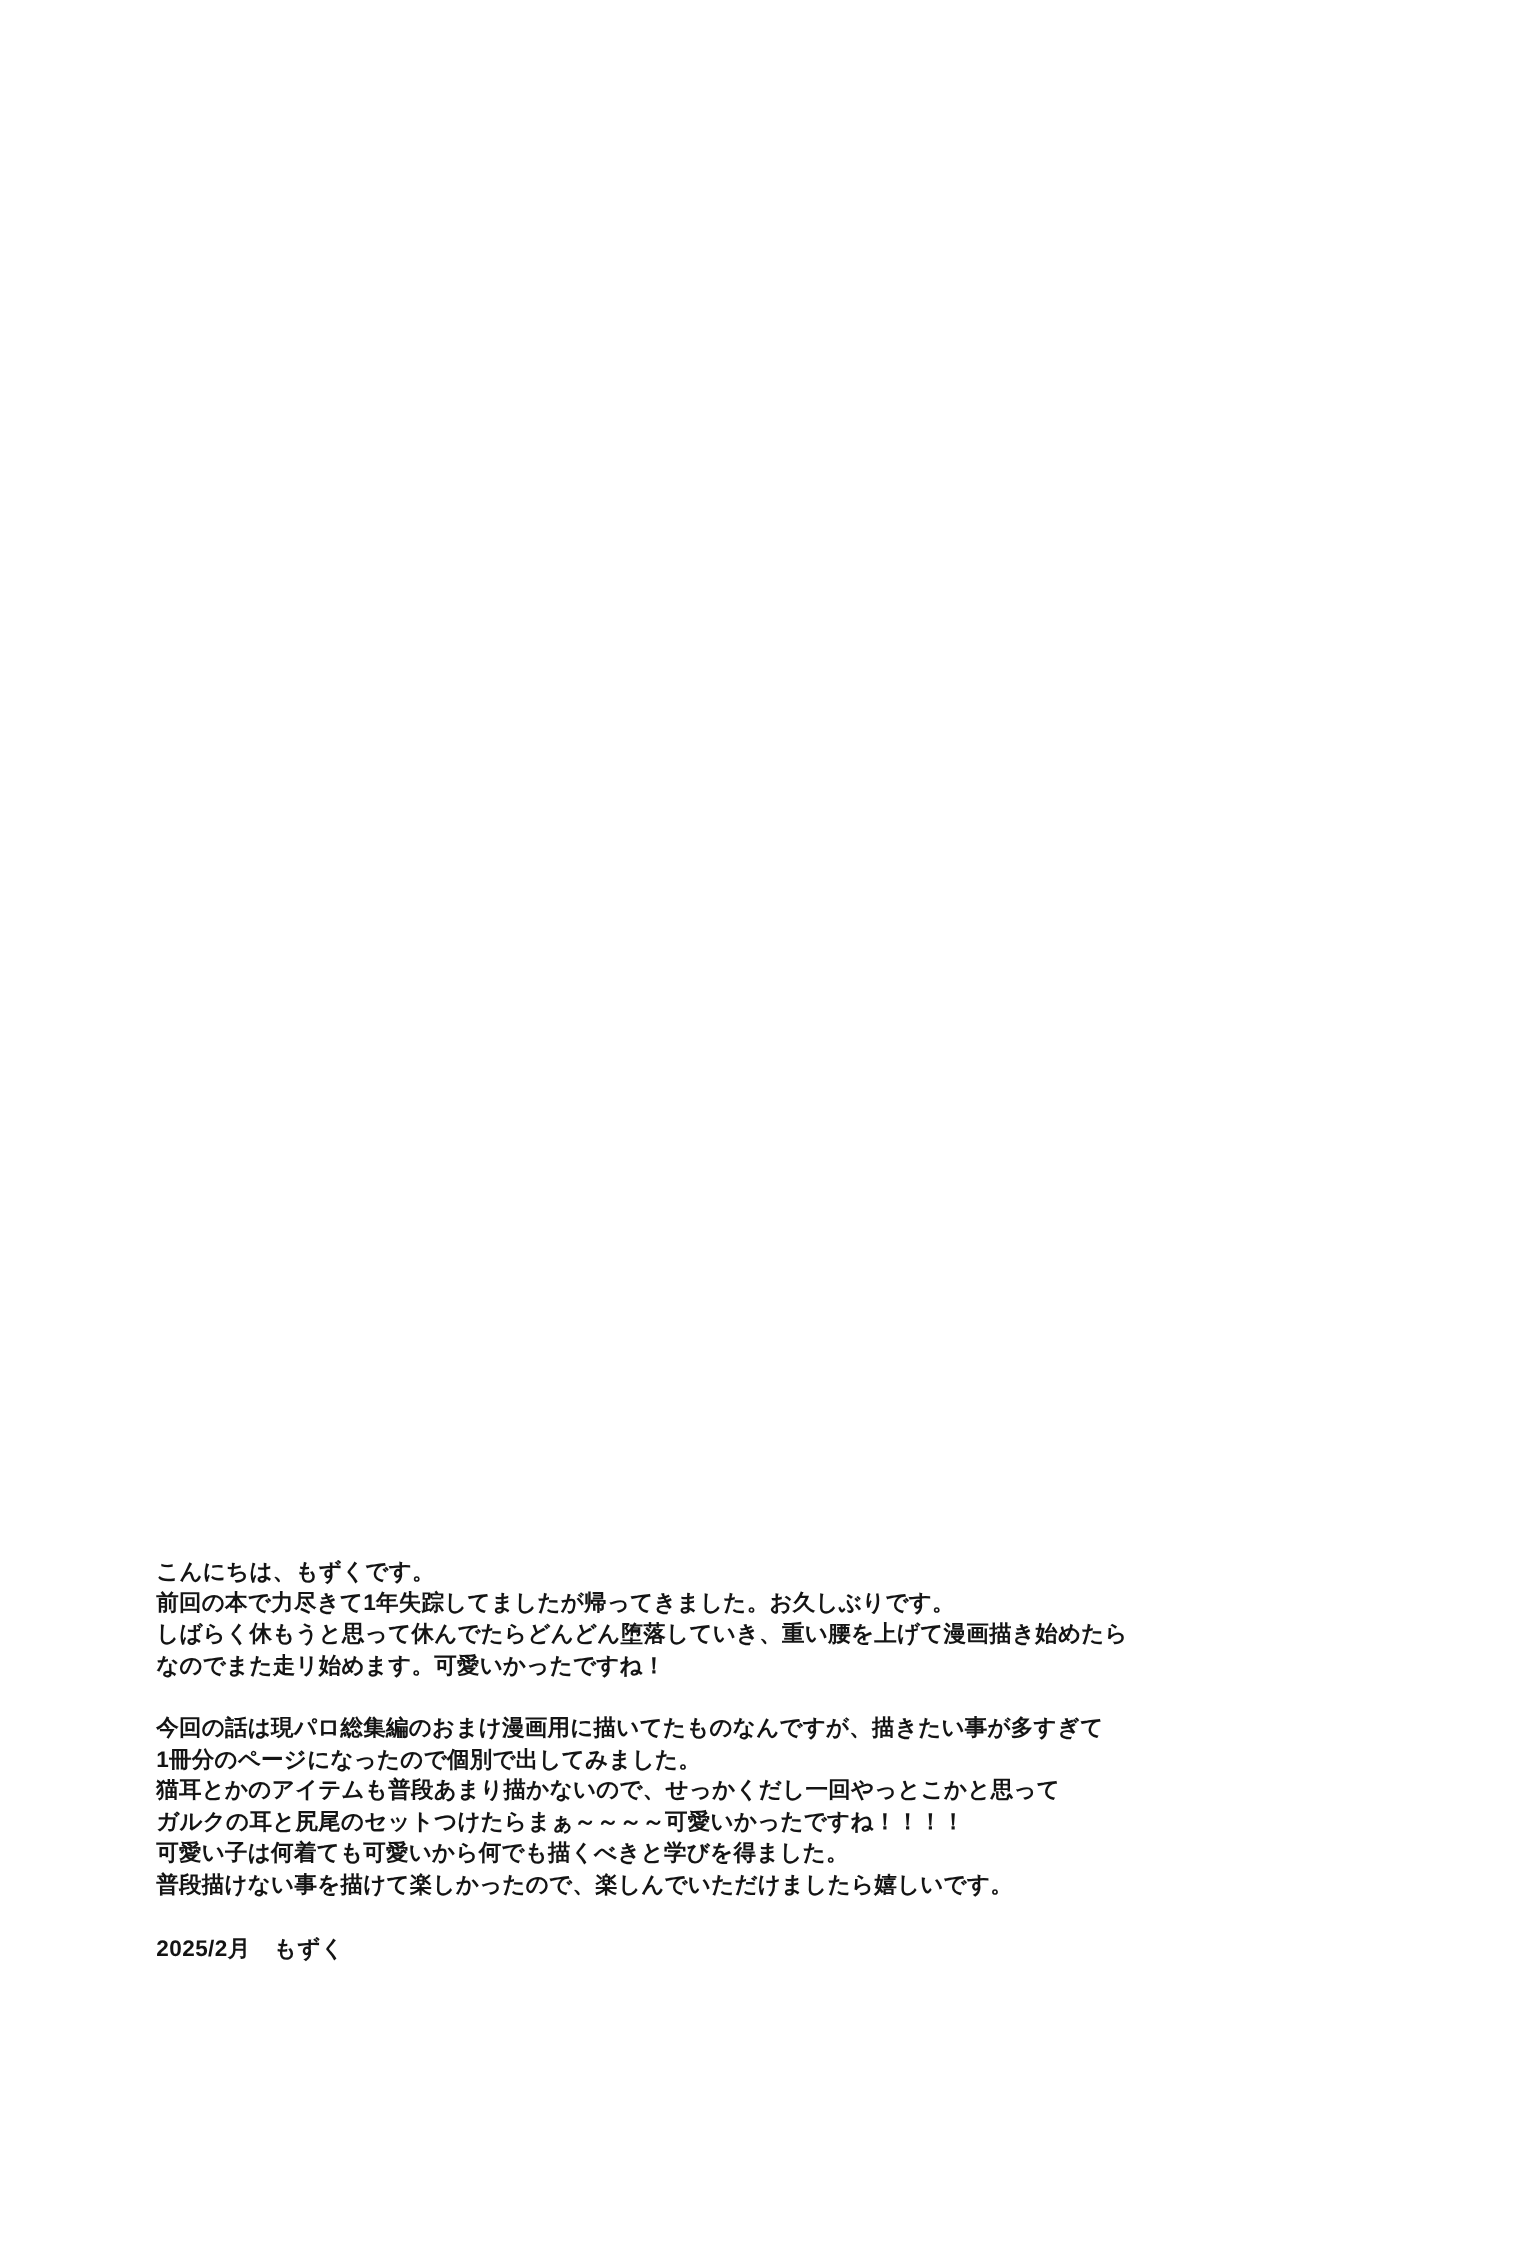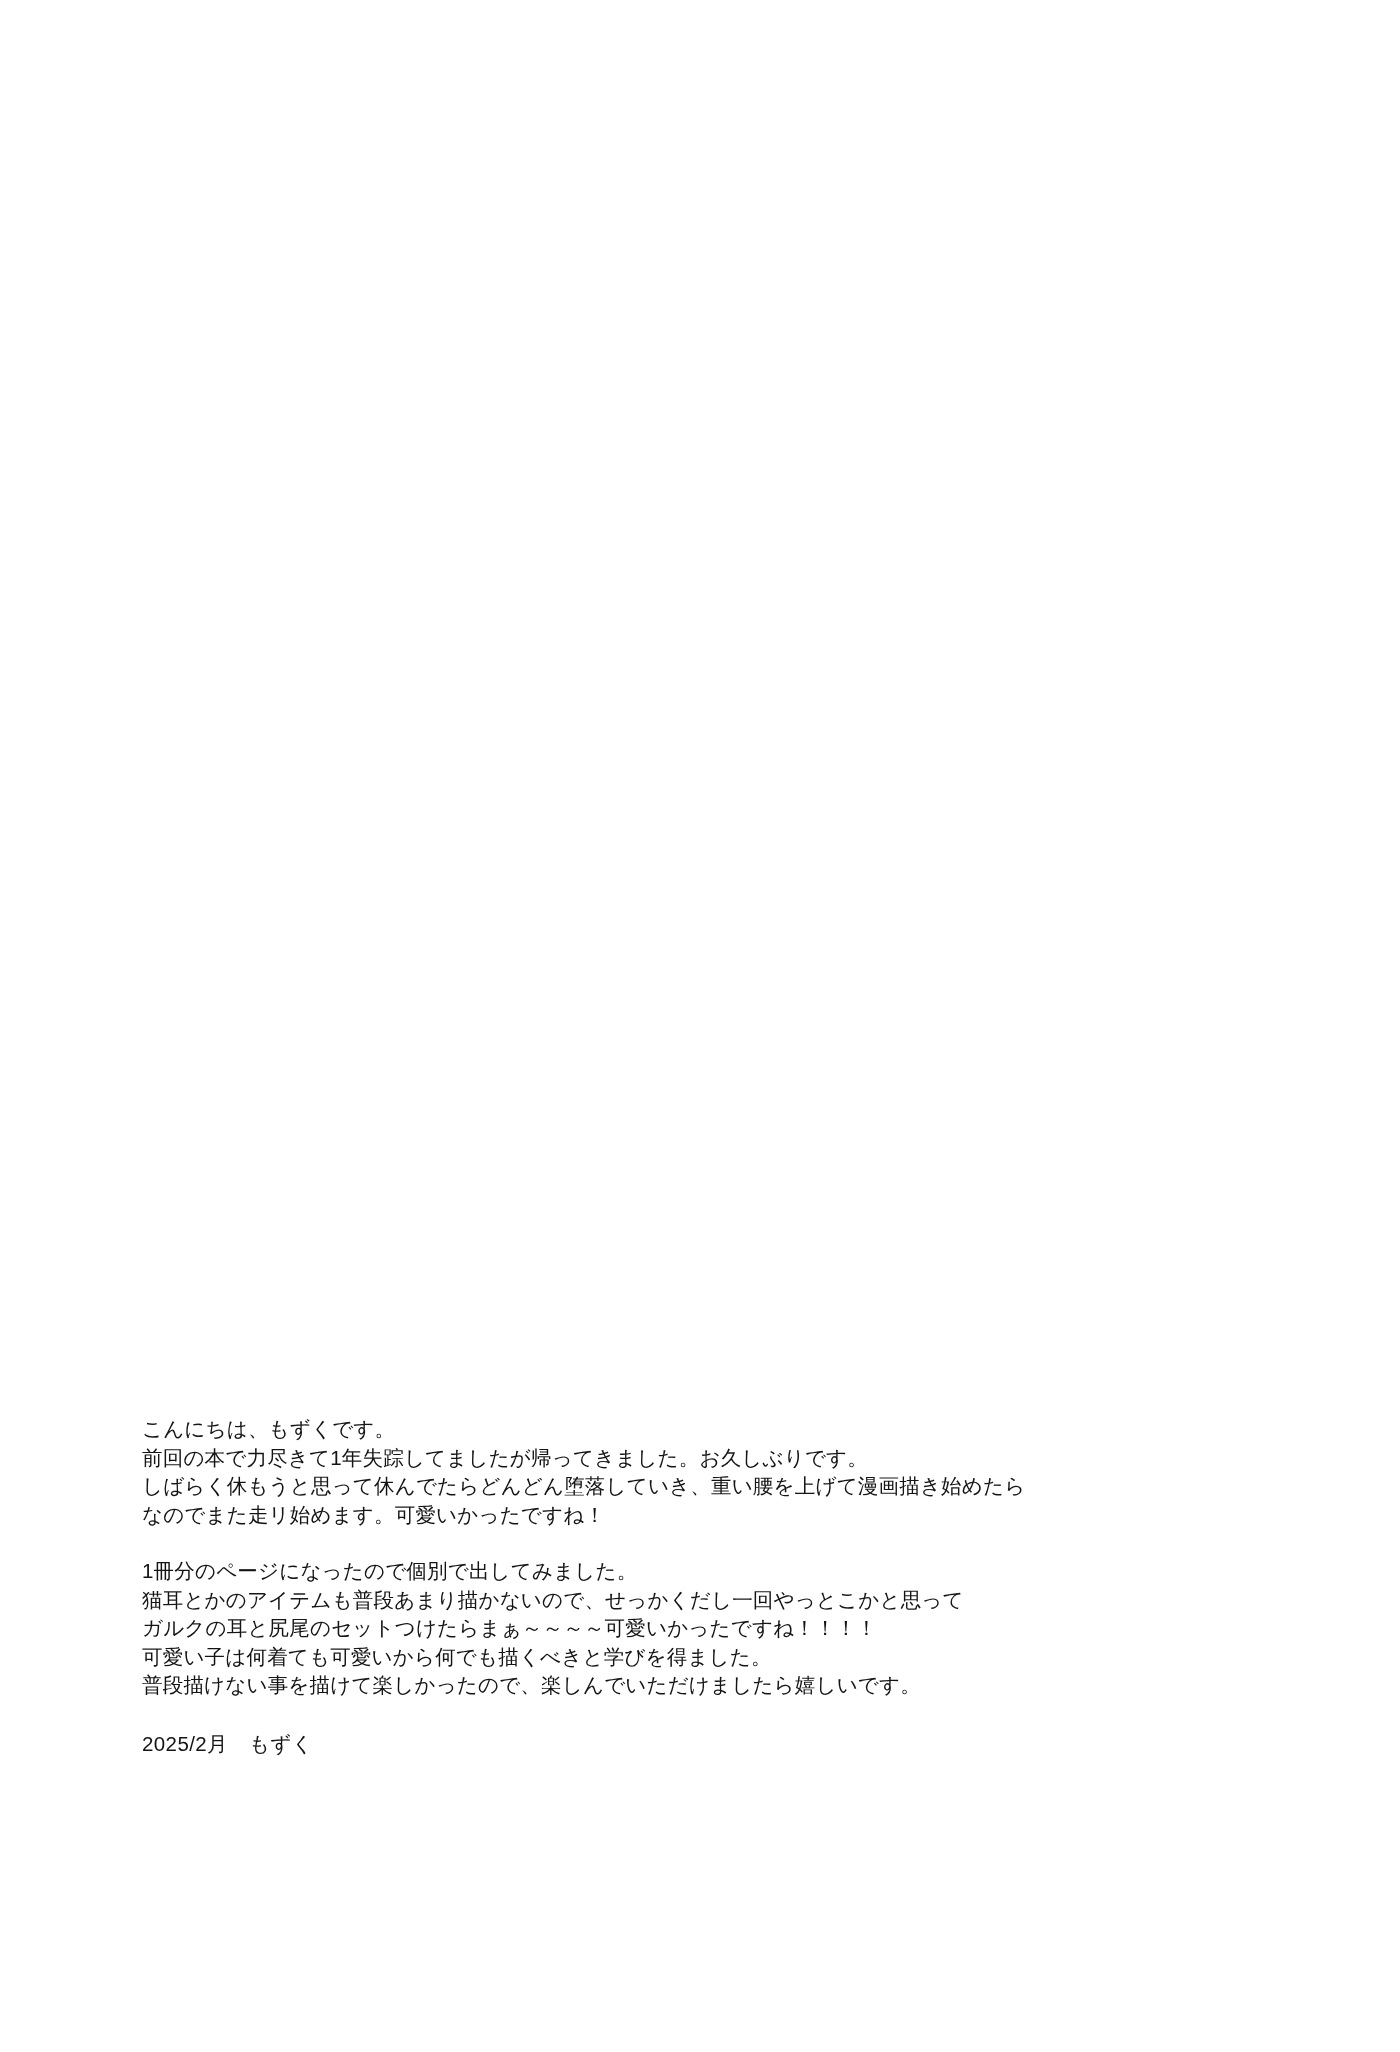--- a/index.html
+++ b/index.html
@@ -12,20 +12,21 @@
     height: 2052px;
     position: relative;
     font-family: "Liberation Sans", sans-serif;
     color: #1a1a1a;
     overflow: hidden;
   }
   .page {
     position: absolute;
     inset: 0;
     background: #ffffff;
+    font-weight: bold;
   }
   .afterword {
     position: absolute;
     left: 142px;
     top: 1415px;
     width: 1130px;
   }
   .para {
     margin: 0 0 28px 0;
   }
@@ -53,20 +54,21 @@
   <div class="afterword">
 
     <div class="para">
       <div class="line">こんにちは、もずくです。</div>
       <div class="line">前回の本で力尽きて1年失踪してましたが帰ってきました。お久しぶりです。</div>
       <div class="line">しばらく休もうと思って休んでたらどんどん堕落していき、重い腰を上げて漫画描き始めたら</div>
       <div class="line">なのでまた走リ始めます。可愛いかったですね！</div>
     </div>
 
     <div class="para">
+      <div class="line">今回の話は現パロ総集編のおまけ漫画用に描いてたものなんですが、描きたい事が多すぎて</div>
       <div class="line">1冊分のページになったので個別で出してみました。</div>
       <div class="line">猫耳とかのアイテムも普段あまり描かないので、せっかくだし一回やっとこかと思って</div>
       <div class="line">ガルクの耳と尻尾のセットつけたらまぁ～～～～可愛いかったですね！！！！</div>
       <div class="line">可愛い子は何着ても可愛いから何でも描くべきと学びを得ました。</div>
       <div class="line">普段描けない事を描けて楽しかったので、楽しんでいただけましたら嬉しいです。</div>
     </div>
 
 
     <div class="para signature">
       <div class="line">2025/2月　もずく</div>

